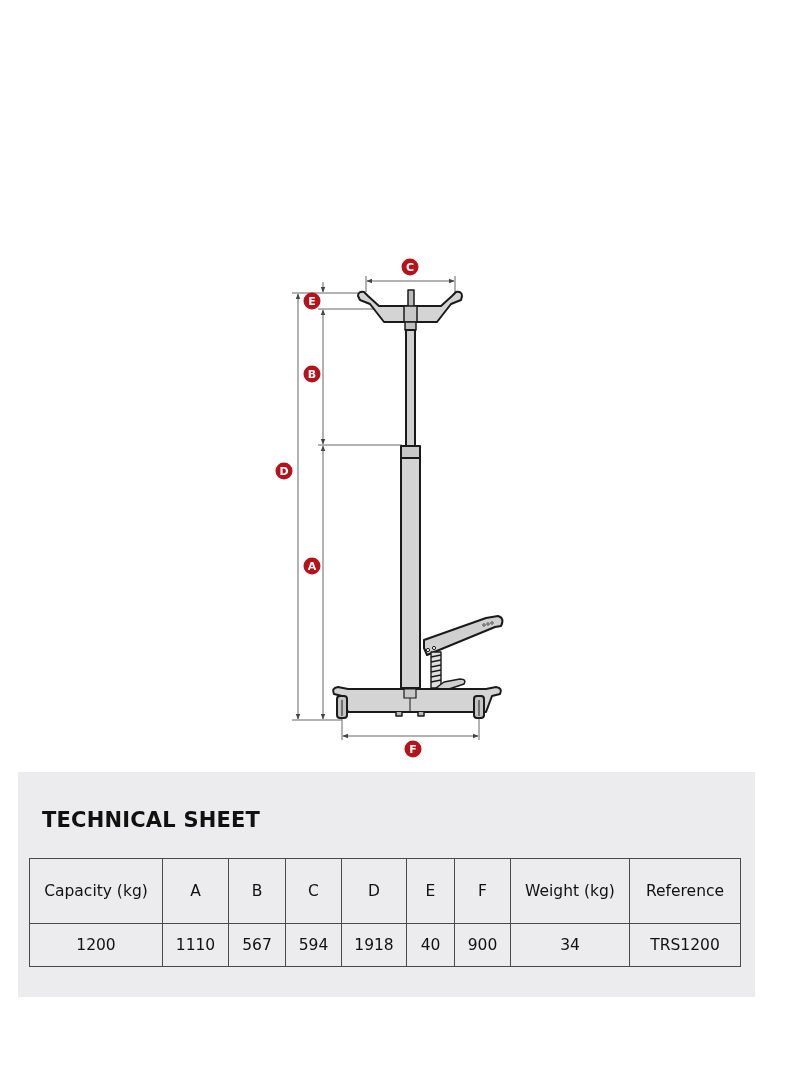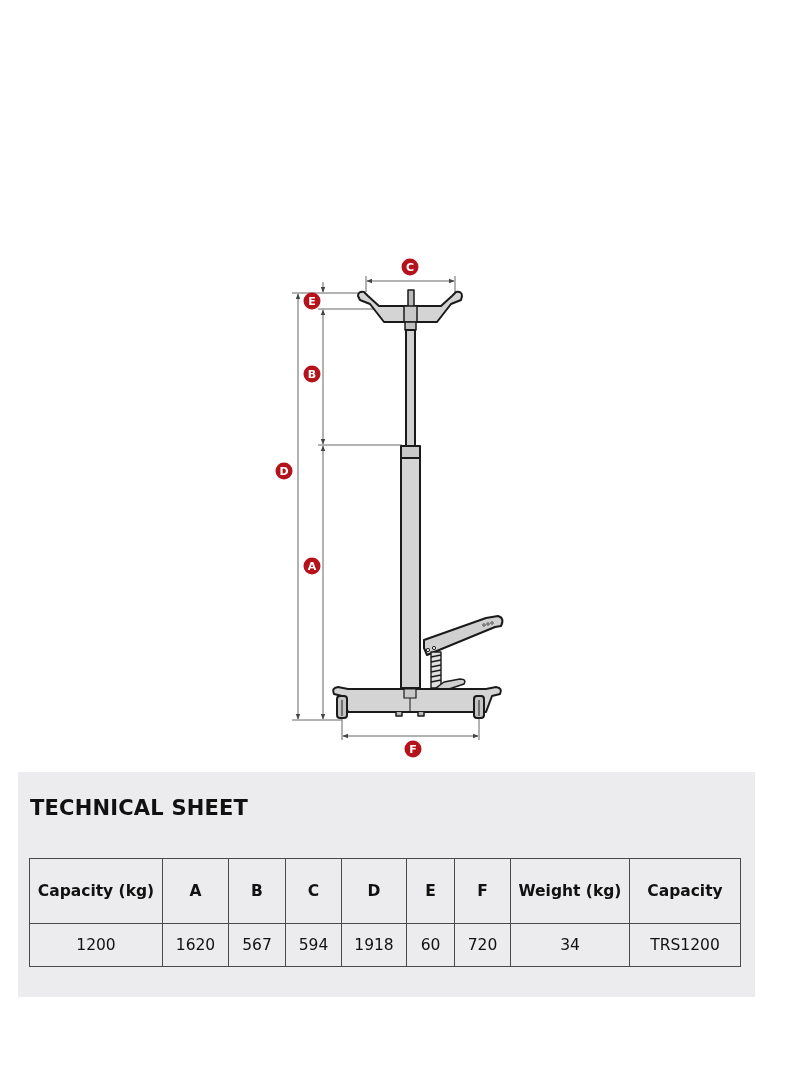--- a/index.html
+++ b/index.html
@@ -1,28 +1,28 @@
 <!DOCTYPE html>
 <html><head>
 <meta charset="utf-8">
 <style>
   html, body { margin: 0; padding: 0; background: #ffffff; }
   body { width: 800px; height: 1092px; position: relative; overflow: hidden;
          font-family: "DejaVu Sans", sans-serif; color: #111; }
   #diagram { position: absolute; left: 0; top: 0; width: 800px; height: 770px; }
   .panel { position: absolute; left: 18px; top: 772px; width: 737px; height: 225px;
            background: #ececee; }
-  .sheet-title { position: absolute; left: 12px; top: 24px; margin: 0;
+  .sheet-title { position: absolute; left: 12px; top: 24px; margin: 12px;
                  font-family: "DejaVu Sans", sans-serif; font-weight: bold;
                  font-size: 21px; letter-spacing: 0.2px; color: #111; }
   table.spec { position: absolute; left: 11px; top: 86px; border-collapse: collapse;
                table-layout: fixed; width: 711px; }
   table.spec th, table.spec td { border: 1.5px solid #4a4a4a; text-align: center;
                padding: 0; font-size: 15.5px; color: #111; }
-  table.spec th { height: 64px; font-weight: bold; }
+  table.spec th { height: 64px; font-weight: normal; }
   table.spec td { height: 42px; font-weight: normal; }
   .badge-txt { font-family: "DejaVu Sans", sans-serif; font-weight: bold; font-size: 11px;
                fill: #ffffff; text-anchor: middle; dominant-baseline: central; }
 </style>
 </head>
 <body>
 
 <svg id="diagram" viewBox="0 0 800 770" xmlns="http://www.w3.org/2000/svg">
   <defs>
     <marker id="arr" viewBox="0 0 10 10" refX="9" refY="5" markerWidth="6" markerHeight="6" orient="auto-start-reverse">
@@ -144,30 +144,30 @@
     <thead>
       <tr>
         <th>Capacity (kg)</th>
         <th>A</th>
         <th>B</th>
         <th>C</th>
         <th>D</th>
         <th>E</th>
         <th>F</th>
         <th>Weight (kg)</th>
-        <th>Capacity</th>
+        <th>Reference</th>
       </tr>
     </thead>
     <tbody>
       <tr>
         <td>1200</td>
-        <td>1620</td>
+        <td>1110</td>
         <td>567</td>
         <td>594</td>
         <td>1918</td>
-        <td>60</td>
-        <td>720</td>
+        <td>40</td>
+        <td>900</td>
         <td>34</td>
         <td>TRS1200</td>
       </tr>
     </tbody>
   </table>
 </section>
 
 </body></html>

